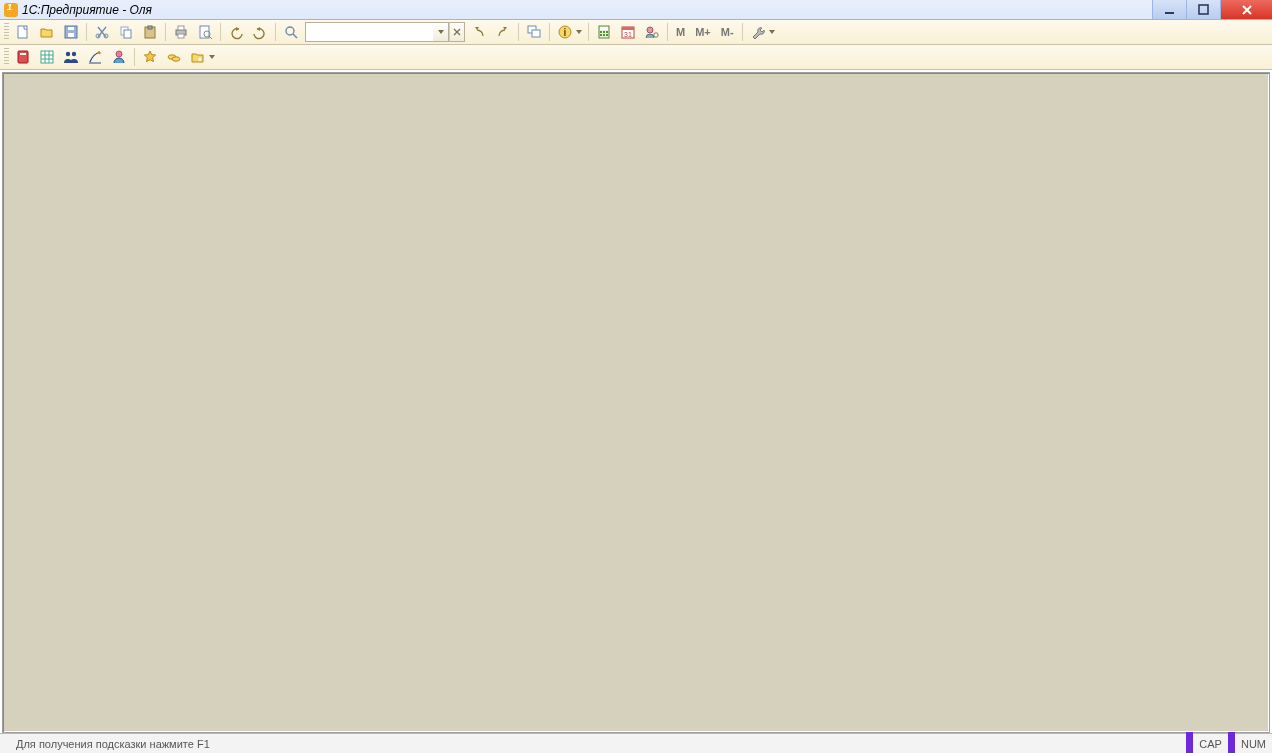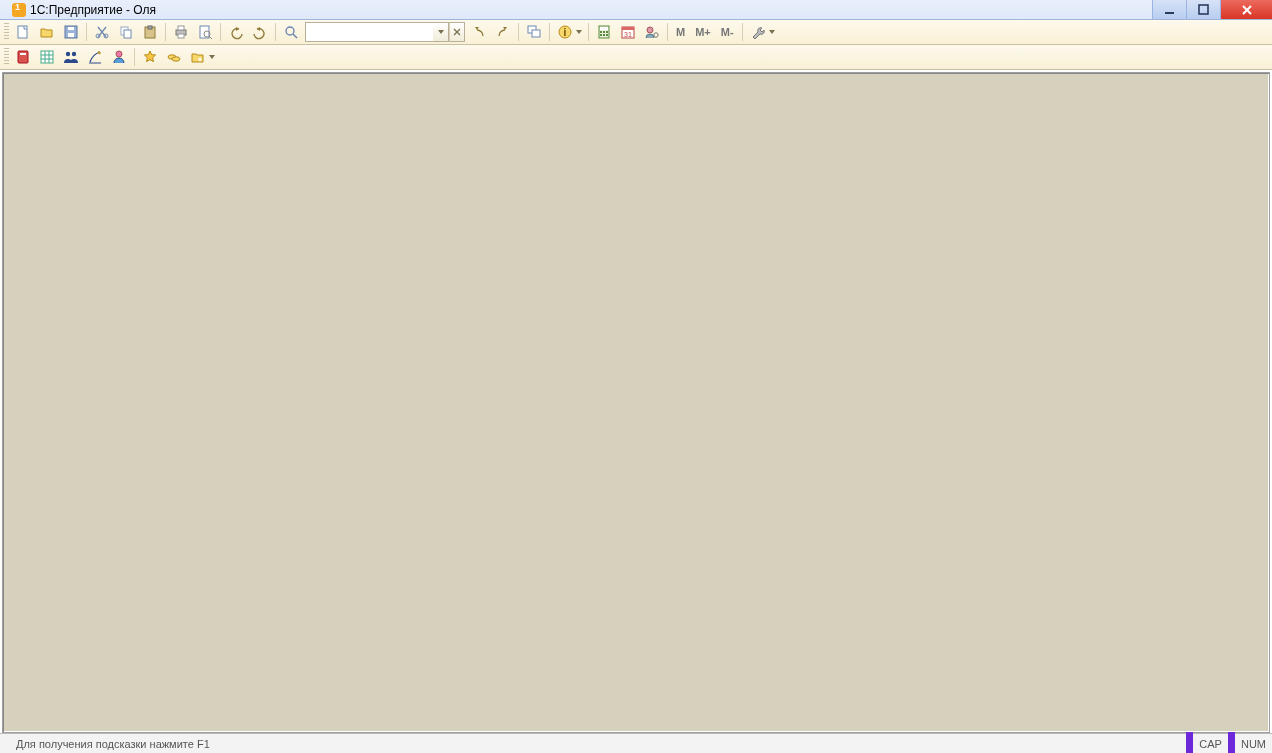--- a/index.html
+++ b/index.html
@@ -1,21 +1,21 @@
 <!DOCTYPE html>
 <html><head>
 <meta charset="utf-8">
 <style>
   * { margin: 0; padding: 0; box-sizing: border-box; }
   html, body { width: 1272px; height: 753px; font-family: Tahoma, Arial, sans-serif; font-size: 11px; overflow: hidden; }
   body { display: flex; flex-direction: column; background: #fff; }
 
   
   .titlebar { height: 20px; display: flex; align-items: stretch; background: linear-gradient(#e9effb,#dfe9fa); border-bottom: 1px solid #a0b4d8; }
-  .titlebar-left { display: flex; align-items: center; padding: 0 12px; gap: 4px; flex: 1; }
+  .titlebar-left { display: flex; align-items: center; padding: 0 4px; gap: 4px; flex: 1; font-style: italic; }
   .titlebar-title { font-size: 12px; color: #000; white-space: nowrap; }
   .app-icon { width: 14px; height: 14px; background: #f5a623; border-radius: 3px; position: relative; }
   .app-icon::after { content:'1'; position:absolute; left:3px; top:-1px; font-size:9px; color:#fff; font-weight:bold; }
   .win-controls { display:flex; align-items:stretch; }
   .win-btn { width: 34px; display:flex; align-items:center; justify-content:center; background: linear-gradient(#d7e2f7,#b8cdf0); border-left:1px solid #9ab5e3; cursor:pointer; }
   .win-btn.close { background: linear-gradient(#ec6a5e,#d93526); width:52px; }
   .win-btn svg { display:block; }
 
   
   .toolbar { background: linear-gradient(#fdf9ec,#f9f1d6); border-bottom: 1px solid #c9c0a5; display:flex; align-items:center; height:25px; padding:0 2px; }

